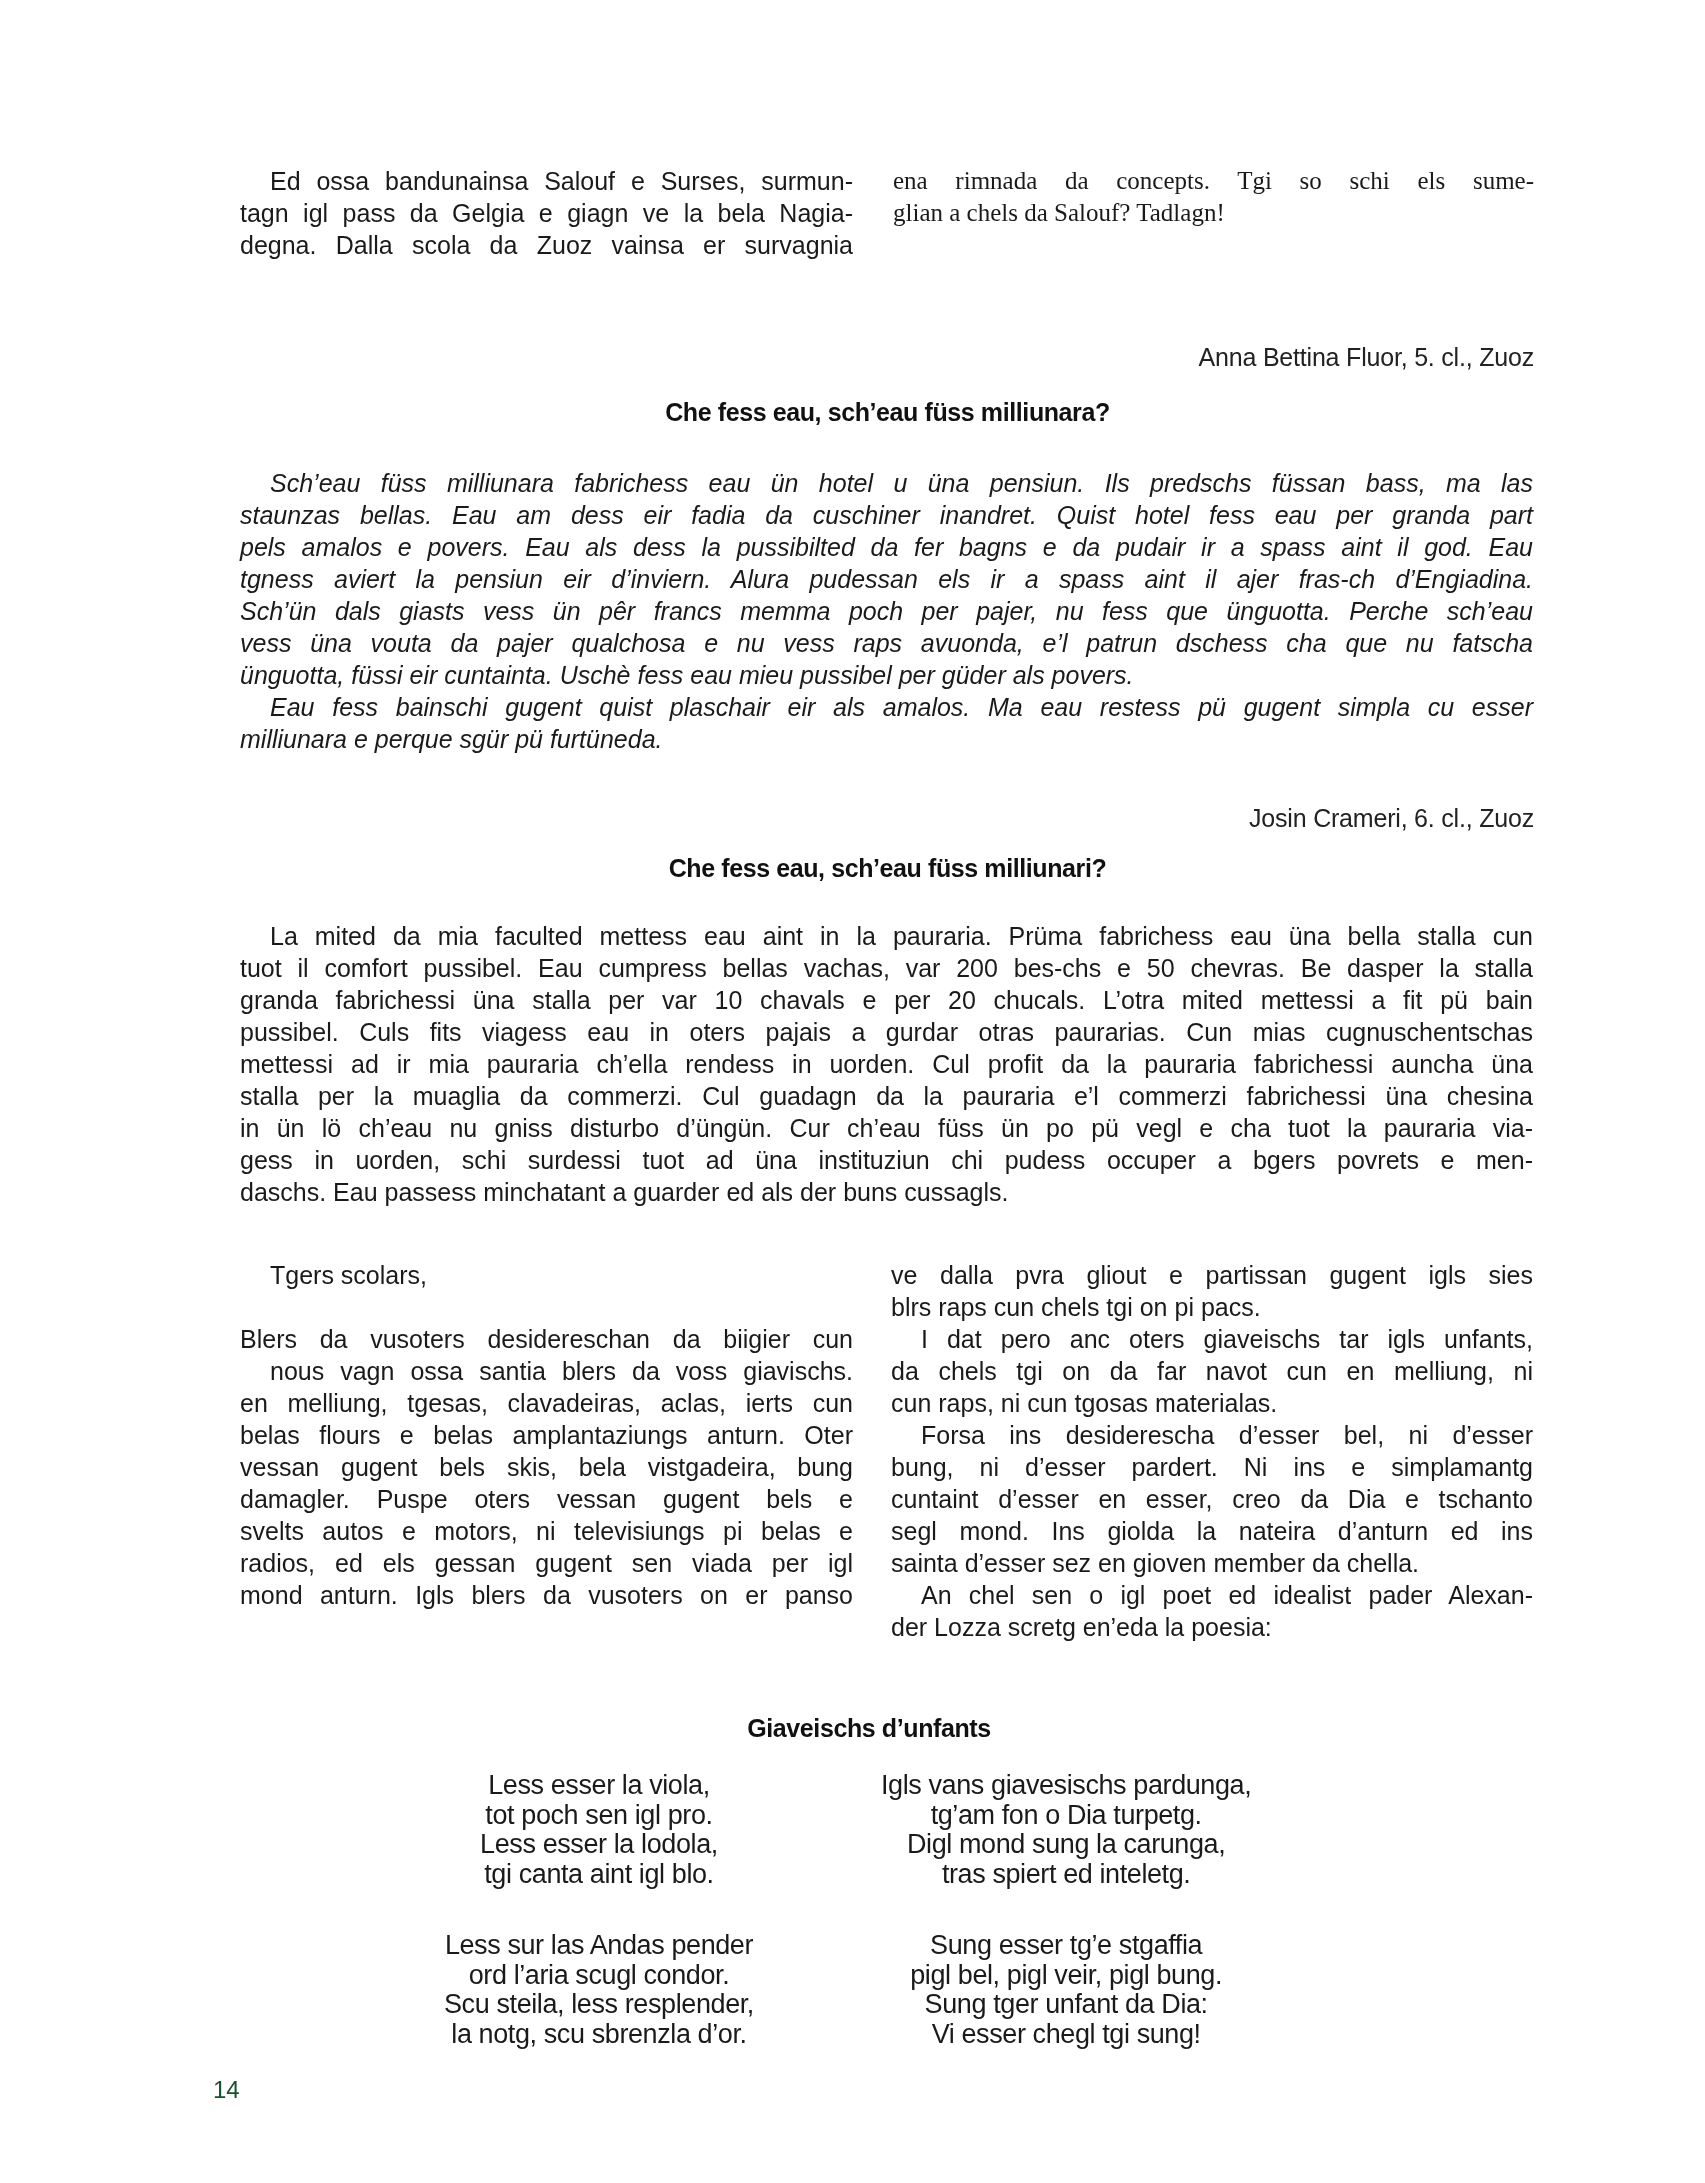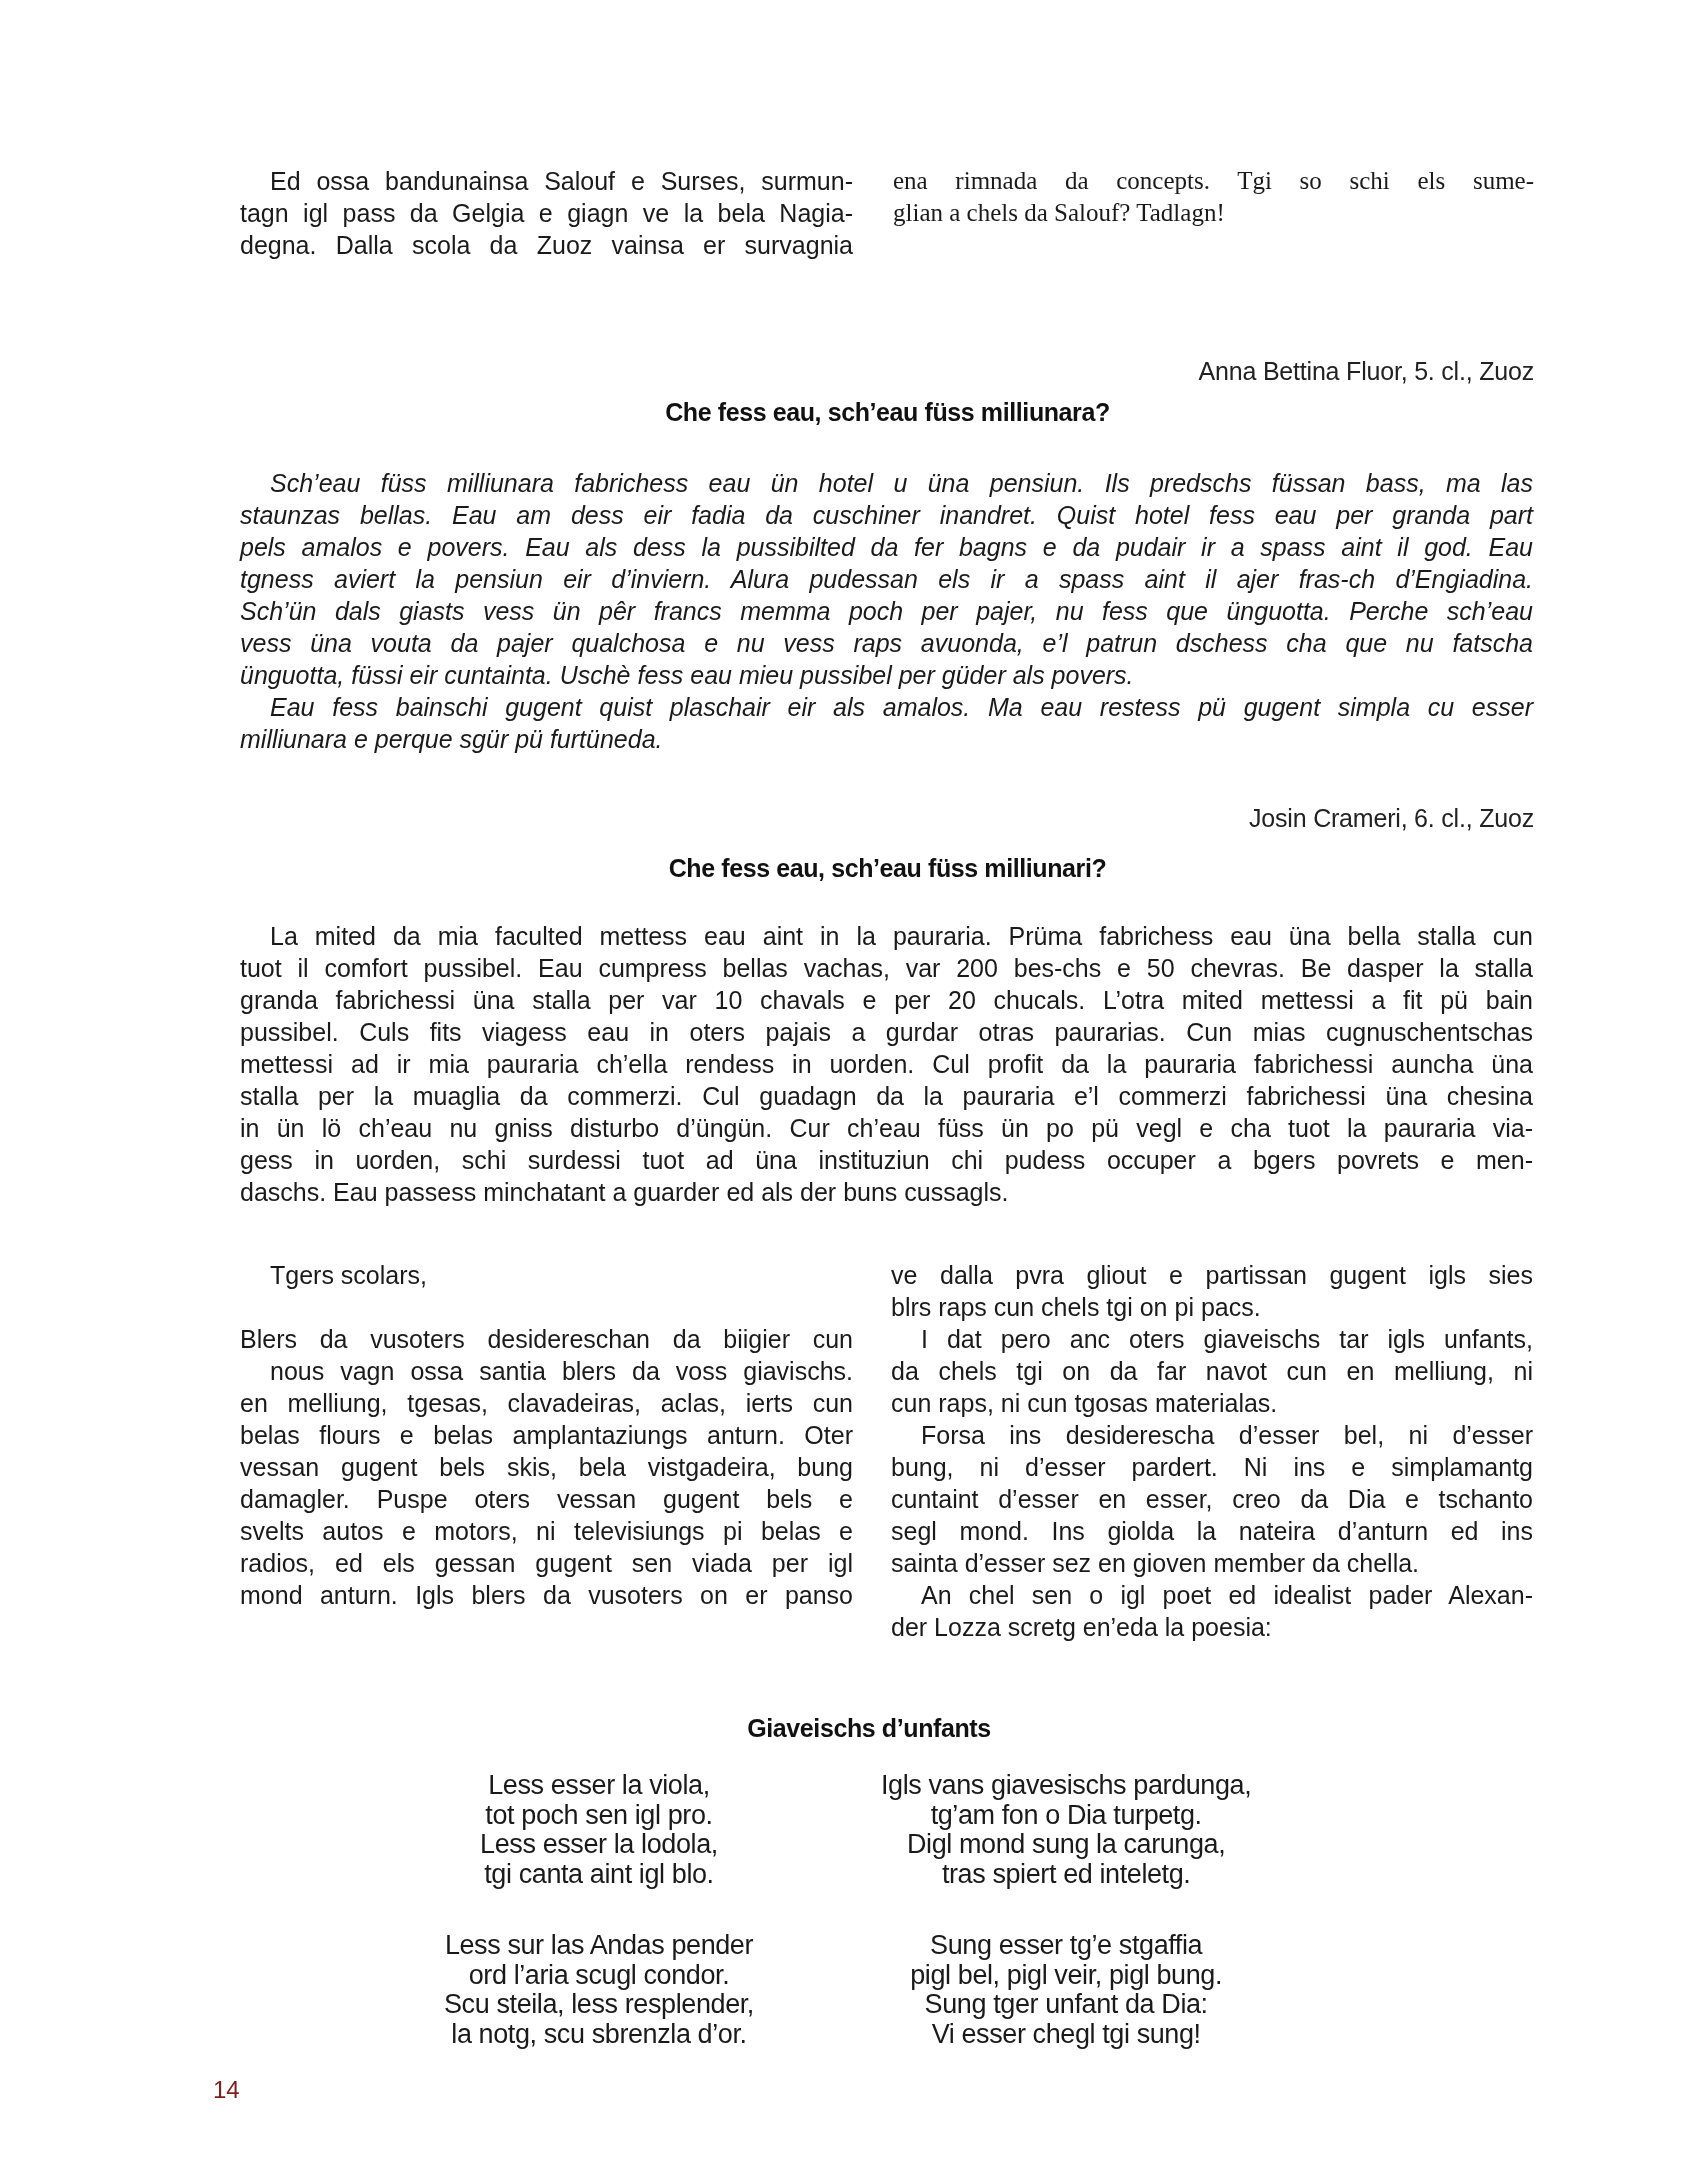--- a/index.html
+++ b/index.html
@@ -10,36 +10,36 @@
   .blk { position: absolute; }
   .line {
     font-size: 25px; line-height: 32px; white-space: nowrap;
     text-align: justify; text-align-last: justify;
   }
   .line.last { text-align-last: left; }
   .ind { display: inline-block; width: 30px; }
   .byline { position: absolute; font-size: 25px; line-height: 32px; text-align: right; white-space: nowrap; color: #222; letter-spacing: -0.2px; }
   .heading { position: absolute; font-size: 25px; font-weight: bold; line-height: 32px; text-align: center; white-space: nowrap; color: #111; letter-spacing: -0.4px; }
   .poem-line { font-size: 27px; line-height: 29.5px; white-space: nowrap; letter-spacing: -0.4px; text-align: center; }
-  .page-num { position: absolute; font-size: 24px; color: #7f1d1d; }
+  .page-num { position: absolute; font-size: 24px; color: #14532d; }
 </style>
 </head>
 <body>
 
 <div class="blk" style="left:240px; top:165px; width:613px;">
   <div class="line"><span class="ind"></span><span>Ed ossa bandunainsa Salouf e Surses, surmun-</span></div>
   <div class="line">tagn igl pass da Gelgia e giagn ve la bela Nagia-</div>
   <div class="line">degna. Dalla scola da Zuoz vainsa er survagnia</div>
 </div>
 <div class="blk" style="left:893px; top:165px; width:641px;font-family:Liberation Serif, serif;">
   <div class="line">ena rimnada da concepts. Tgi so schi els sume-</div>
   <div class="line last">glian a chels da Salouf? Tadlagn!</div>
 </div>
 
-<div class="byline" style="right:172px; top:355px;">Anna Bettina Fluor, 5. cl., Zuoz</div>
+<div class="byline" style="right:172px; top:341px;">Anna Bettina Fluor, 5. cl., Zuoz</div>
 <div class="heading" style="left:0; width:1775px; top:396px;">Che fess eau, sch’eau füss milliunara?</div>
 <div class="blk" style="left:240px; top:467px; width:1293px;font-style:italic;">
   <div class="line"><span class="ind"></span><span>Sch’eau füss milliunara fabrichess eau ün hotel u üna pensiun. Ils predschs füssan bass, ma las</span></div>
   <div class="line">staunzas bellas. Eau am dess eir fadia da cuschiner inandret. Quist hotel fess eau per granda part</div>
   <div class="line">pels amalos e povers. Eau als dess la pussibilted da fer bagns e da pudair ir a spass aint il god. Eau</div>
   <div class="line">tgness aviert la pensiun eir d’inviern. Alura pudessan els ir a spass aint il ajer fras-ch d’Engiadina.</div>
   <div class="line">Sch’ün dals giasts vess ün pêr francs memma poch per pajer, nu fess que ünguotta. Perche sch’eau</div>
   <div class="line">vess üna vouta da pajer qualchosa e nu vess raps avuonda, e’l patrun dschess cha que nu fatscha</div>
   <div class="line last">ünguotta, füssi eir cuntainta. Uschè fess eau mieu pussibel per güder als povers.</div>
   <div class="line"><span class="ind"></span><span>Eau fess bainschi gugent quist plaschair eir als amalos. Ma eau restess pü gugent simpla cu esser</span></div>

